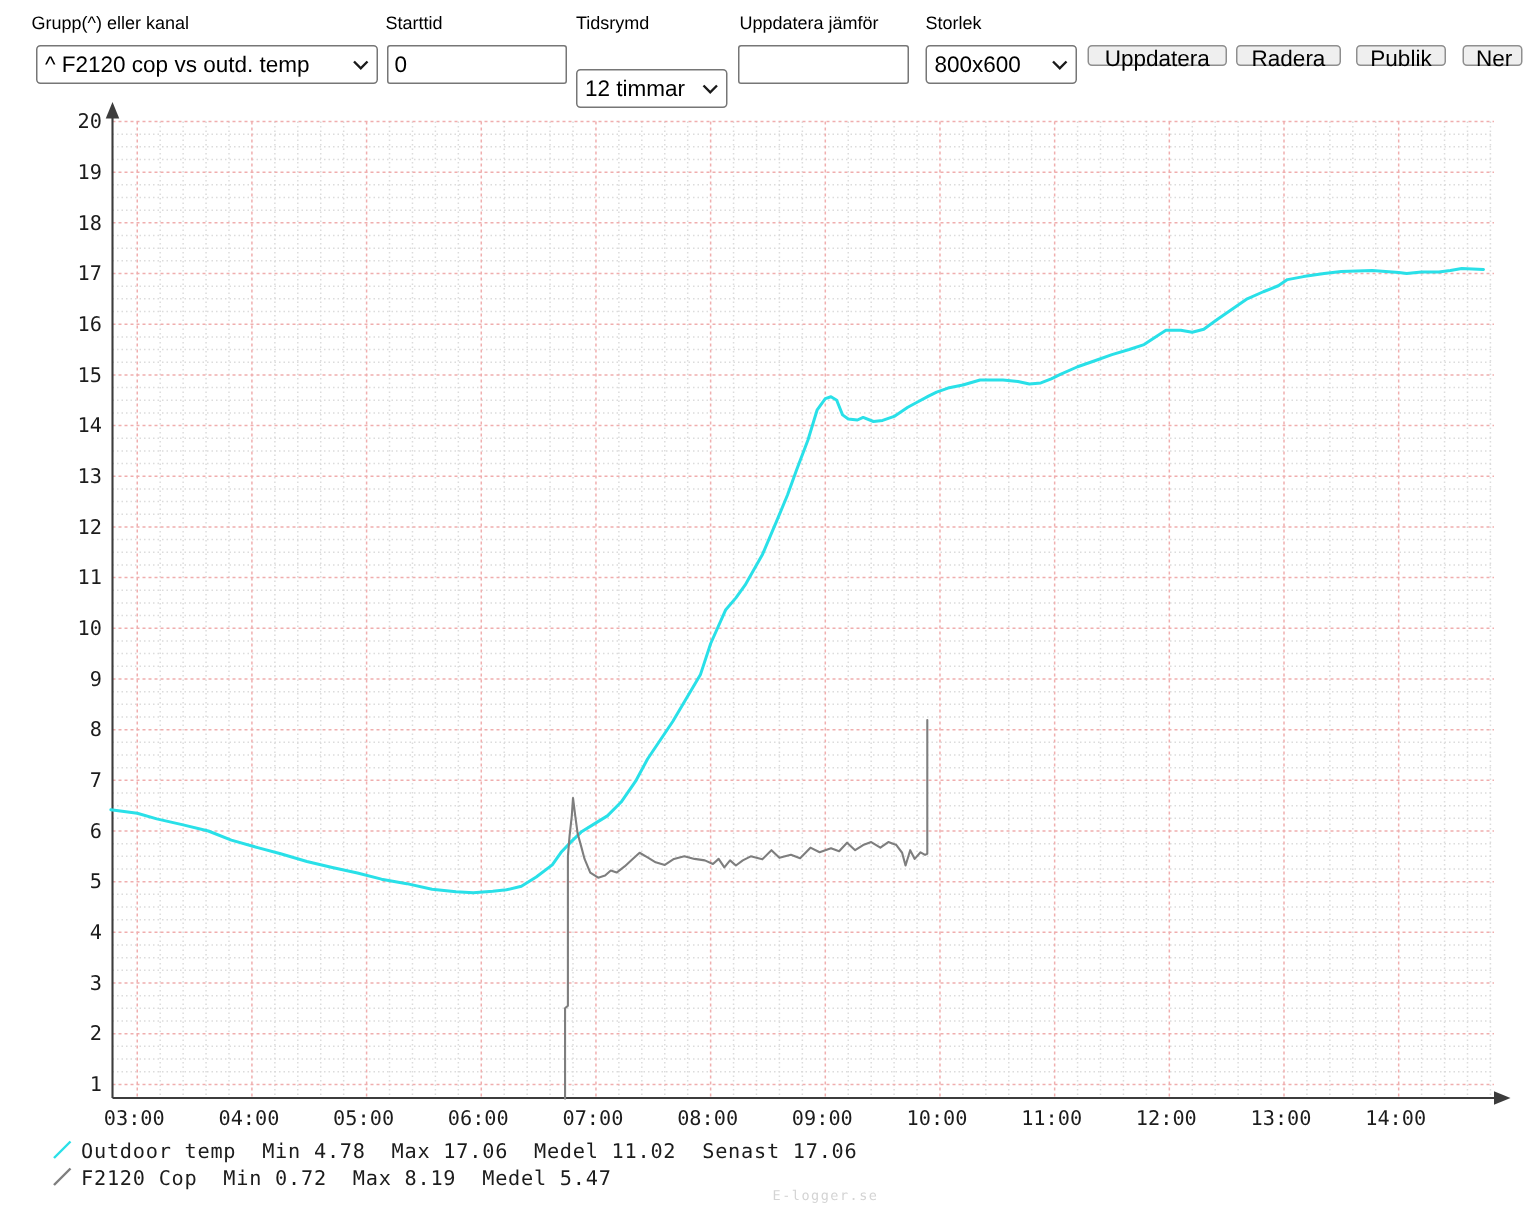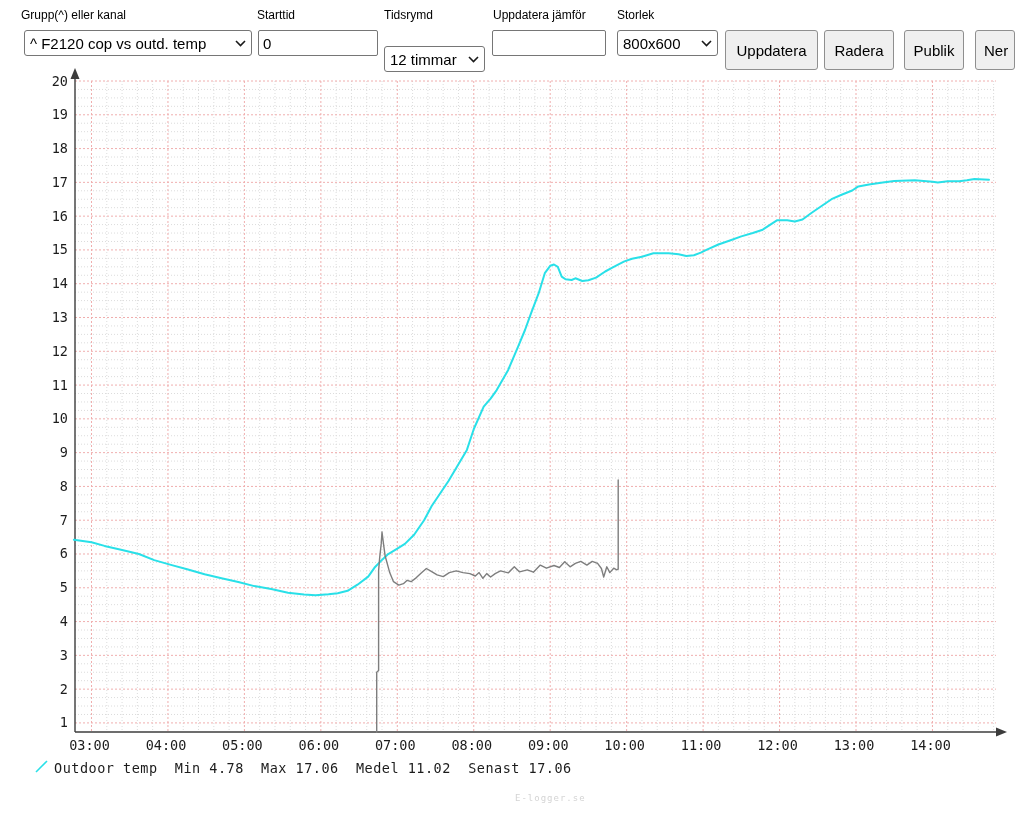--- a/index.html
+++ b/index.html
@@ -6,21 +6,21 @@
   #stage{position:relative;width:1024px;height:816px;background:#fff;overflow:hidden;
          font-family:"Liberation Sans",sans-serif;margin-left:16px;}
   .lbl{position:absolute;font-size:12px;color:#000;white-space:nowrap;}
   .ctl{position:absolute;box-sizing:border-box;height:26px;background:#fff;
        border:1px solid #767676;border-radius:2px;font-size:15px;color:#000;}
   .inp{padding:2px 4px;font-family:"Liberation Sans",sans-serif;}
   .sel{display:flex;align-items:center;justify-content:space-between;
        padding:0 5px 0 5px;border-radius:3px;cursor:default;}
   .sel .val{white-space:nowrap;overflow:hidden;}
   .sel .chev{display:flex;align-items:center;margin-left:4px;}
-  .btn{position:absolute;box-sizing:border-box;height:40px;background:#efefef;
+  .btn{position:absolute;box-sizing:border-box;height:14px;background:#efefef;
        border:1px solid #8f8f8f;border-radius:3px;font-size:15px;color:#000;
        font-family:"Liberation Sans",sans-serif;padding:0 8px;}
   #chart-svg{position:absolute;left:0;top:0;}
   .legend-row{position:absolute;display:flex;align-items:flex-start;
       font-family:"DejaVu Sans Mono",monospace;font-size:13.5px;letter-spacing:0.5px;
       color:#1c1c1c;white-space:pre;}
   .legend-swatch{margin-right:6px;flex:0 0 auto;}
   #watermark{position:absolute;font-family:"DejaVu Sans Mono",monospace;font-size:9px;
       color:#d4d4d4;letter-spacing:1px;}
 </style>
@@ -258,15 +258,21 @@
       <polyline points="57.9,539.8 75.5,542.2 88.5,545.9 106.1,549.9 122.9,554.0 138.2,560.1 155.8,565.1 171.1,569.2 188.6,574.3 205.5,578.3 222.3,582.0 238.3,586.1 255.2,589.1 272.0,592.8 288.0,594.5 299.5,595.2 312.5,594.2 321.7,593.2 331.6,590.8 341.5,584.7 352.2,576.6 358.4,567.8 364.5,561.4 371.4,554.7 381.3,548.6 388.9,543.9 398.1,534.7 408.1,520.2 415.7,506.0 432.5,481.0 450.9,449.9 457.8,429.0 467.7,406.7 474.6,398.6 480.7,390.1 492.2,369.9 502.1,346.6 509.0,330.0 515.1,313.1 522.7,293.2 528.8,273.2 534.2,265.8 538.0,264.5 541.8,266.8 545.7,276.6 549.5,279.3 555.6,280.0 559.4,278.3 566.3,281.0 572.4,280.3 580.1,277.6 589.2,271.5 595.4,268.2 603.0,264.1 608.4,261.4 616.0,258.7 625.9,256.7 637.4,253.3 652.7,253.3 662.6,254.3 670.3,256.0 677.9,255.3 684.8,252.6 690.9,249.6 702.4,244.5 713.9,240.5 725.3,236.4 736.8,233.0 746.7,229.7 755.9,223.6 761.3,220.2 771.2,220.2 778.8,221.5 786.5,219.5 795.7,212.8 805.6,206.0 815.5,199.2 826.2,194.5 836.2,190.5 842.3,186.4 853.0,184.4 866.8,182.4 878.2,181.0 898.9,180.3 916.5,181.7 921.8,182.4 931.7,181.3 943.2,181.3 950.9,180.3 958.5,179.0 973.0,179.7" fill="none" stroke="#29e0e8" stroke-width="2" stroke-linejoin="round" stroke-linecap="round"></polyline>
       <polyline points="360.7,732.4 360.7,672.2 362.6,670.5 362.6,570.9 363.7,557.4 365.2,543.9 366.0,532.0 367.5,543.9 369.1,555.7 371.4,564.1 373.7,572.6 377.5,581.7 382.8,585.1 387.4,583.7 391.2,580.3 395.1,581.7 400.4,577.6 405.8,572.6 410.4,568.5 415.7,571.6 421.1,574.9 427.2,576.6 433.3,572.6 440.2,570.9 447.0,572.6 453.9,573.6 459.3,576.0 463.1,572.6 466.9,578.3 470.7,573.6 474.6,577.0 479.2,573.6 484.5,570.9 492.2,572.9 498.3,566.8 503.6,571.9 511.3,569.9 517.4,572.2 524.3,565.1 530.4,568.2 538.0,565.5 543.4,567.5 548.7,561.8 554.1,566.8 559.4,563.4 564.8,561.4 570.9,565.1 576.2,561.4 581.6,563.4 585.4,568.5 587.7,577.0 590.8,566.8 593.8,572.6 597.7,568.2 600.7,569.9 602.2,569.2 602.2,480.0" fill="none" stroke="#7e7e7e" stroke-width="1.4" stroke-linejoin="round" stroke-linecap="round"></polyline>
     </svg>
 
   <div class="legend-row" style="left:19px;top:760px">
     <svg class="legend-swatch" width="13" height="13">
       <line x1="1" y1="12" x2="12" y2="1" stroke-width="1.6" class="swatch-line" stroke="#29e0e8"></line>
     </svg>
     <span>Outdoor temp  Min 4.78  Max 17.06  Medel 11.02  Senast 17.06</span>
   </div>
+  <div class="legend-row" style="left:19px;top:778px">
+    <svg class="legend-swatch" width="13" height="13">
+      <line x1="1" y1="12" x2="12" y2="1" stroke-width="1.6" class="swatch-line" stroke="#7e7e7e"></line>
+    </svg>
+    <span>F2120 Cop  Min 0.72  Max 8.19  Medel 5.47</span>
+  </div>
 
   <div id="watermark" style="left:499px;top:793px">E-logger.se</div>
 </div>
 
 </body></html>

